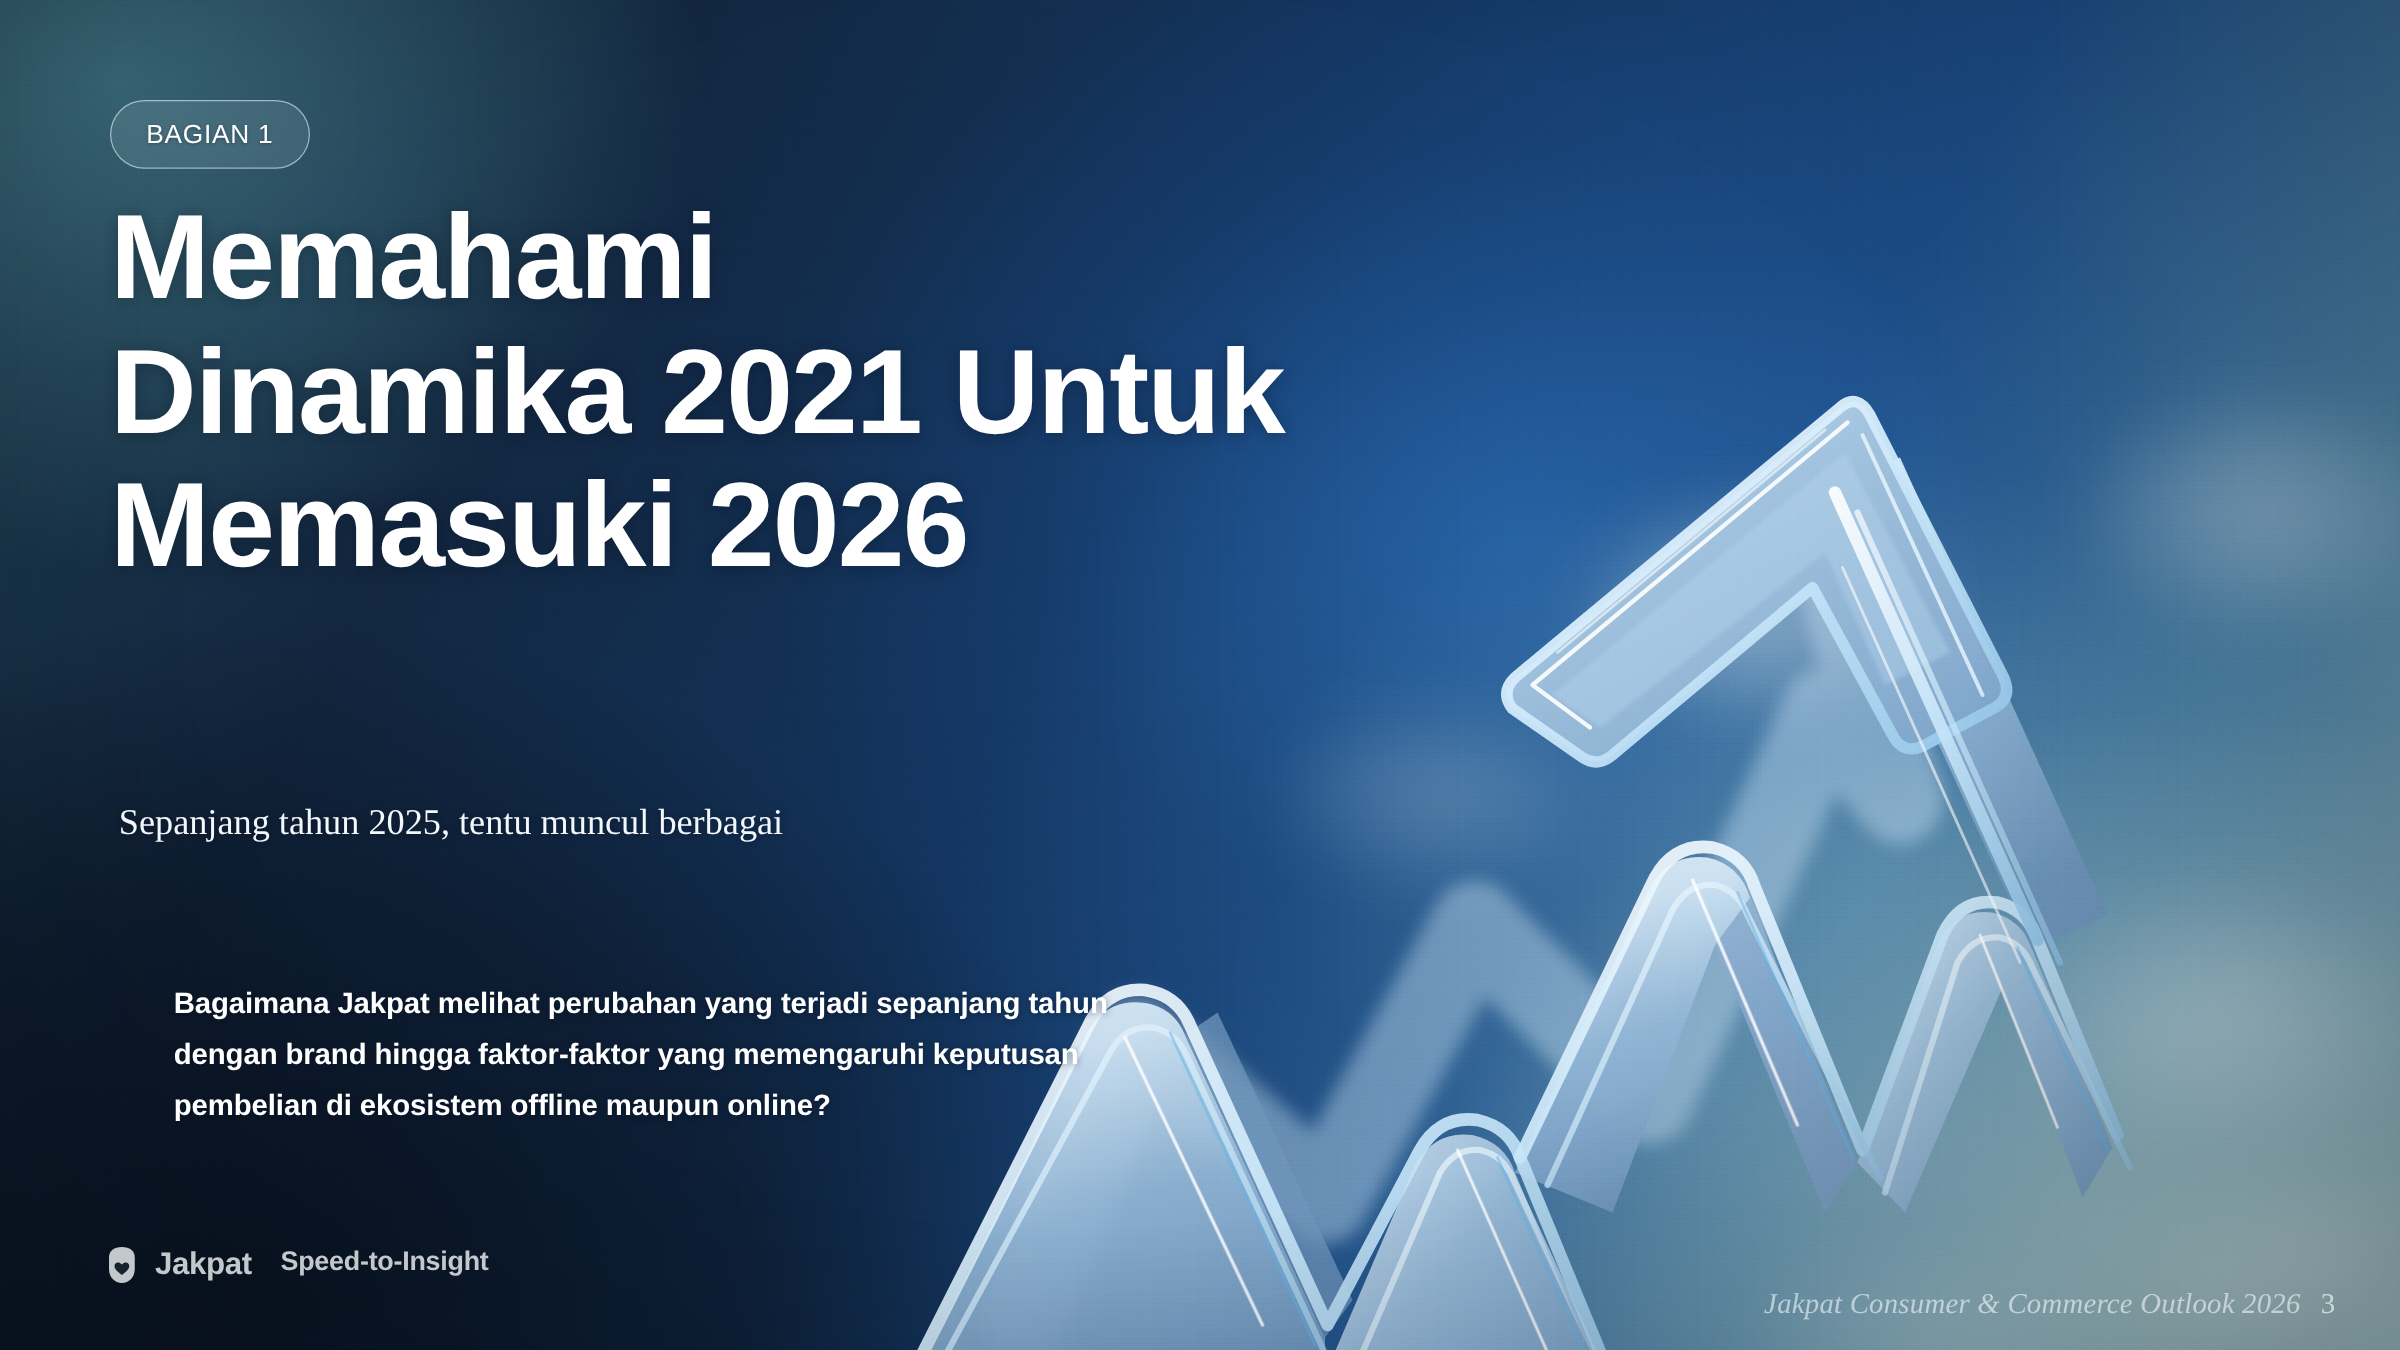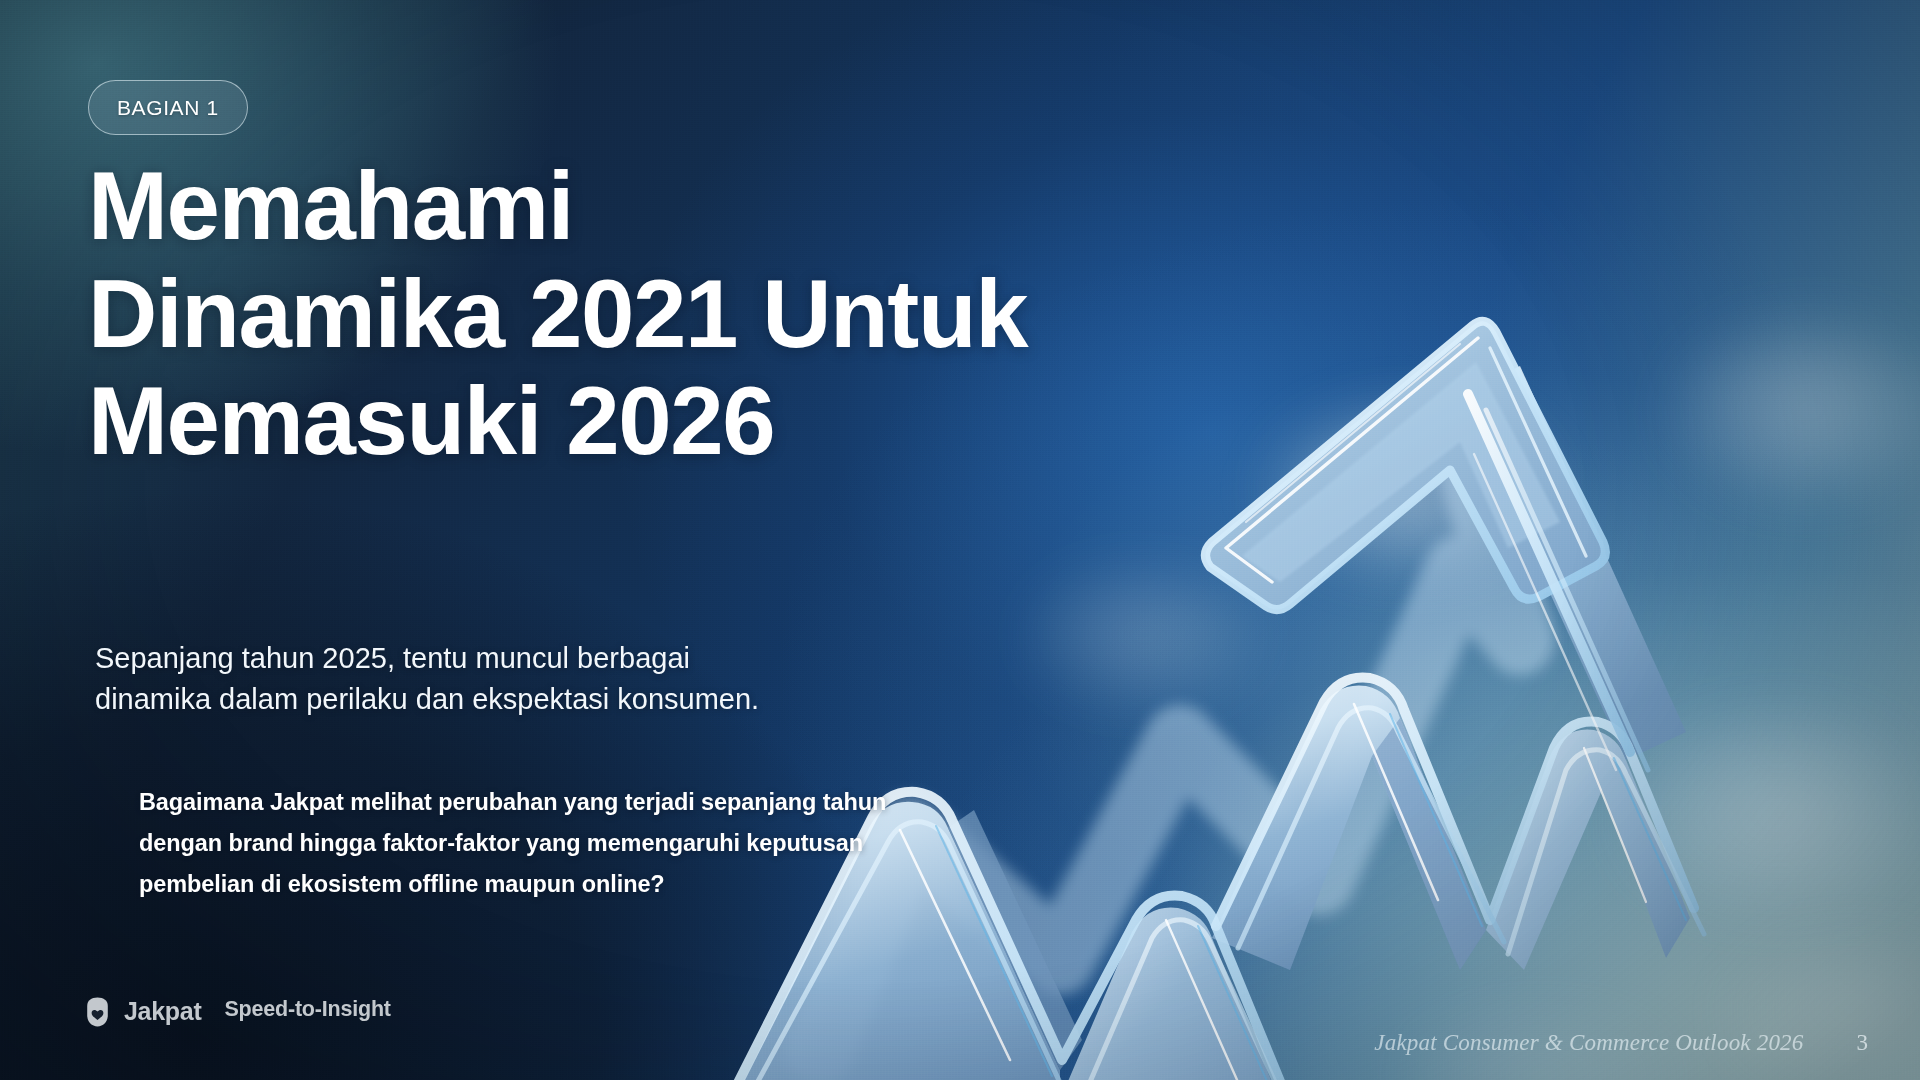--- a/index.html
+++ b/index.html
@@ -69,20 +69,21 @@
     font-size:96px; line-height:1.12; font-weight:700;
     letter-spacing:-1.4px;
     text-shadow:0 2px 14px rgba(4,16,30,.34);
   }
   .headline .hl-line { display:block; white-space:nowrap; }
 
   .lead {
     position:absolute; left:95px; top:638px; width:760px;
     color:#f2f7fb; font-size:29px; line-height:1.42; font-weight:400;
     text-shadow:0 1px 6px rgba(4,16,30,.42);
+    font-family:Liberation Serif, serif;
   }
   .lead span { display:block; white-space:nowrap; }
 
   .question {
     position:absolute; left:95px; top:782px; width:760px;
     color:#ffffff; font-size:23.5px; line-height:1.74; font-weight:700;
     letter-spacing:-.1px;
     text-shadow:0 1px 6px rgba(4,16,30,.45);
   }
   .question span { display:block; white-space:nowrap;margin-left:44px; }
@@ -90,21 +91,21 @@
   
   .brand { position:absolute; left:84px; top:997px; display:flex; align-items:flex-start; gap:13px; }
   .brand .owl { width:27px; height:30px; display:block; }
   .brand .wordmark {
     color:#c3c8cd; font-size:25px; font-weight:700; letter-spacing:-.3px;
   }
   .brand .tagline {
     color:#c3c8cd; font-size:21.5px; font-weight:700; letter-spacing:-.2px; margin-left:10px;
   }
 
-  .doc-footer { position:absolute; right:52px; top:1030px; display:flex; align-items:baseline; gap:53px; }
+  .doc-footer { position:absolute; right:52px; top:1030px; display:flex; align-items:baseline; gap:16px; }
   .doc-footer .doc-title {
     font-family:"Liberation Serif", serif; font-style:italic;
     font-size:23px; color:rgba(238,245,248,0.62); letter-spacing:.2px; white-space:nowrap;
   }
   .doc-footer .page-num {
     font-family:"Liberation Serif", serif;
     font-size:23px; color:rgba(238,245,248,0.70);
   }
 </style>
 </head>
@@ -249,21 +250,20 @@
     </div>
 
     <h1 class="headline">
       <span class="hl-line">Memahami</span>
       <span class="hl-line">Dinamika 2021 Untuk</span>
       <span class="hl-line">Memasuki 2026</span>
     </h1>
 
     <p class="lead">
       <span>Sepanjang tahun 2025, tentu muncul berbagai</span>
-      <span>dinamika dalam perilaku dan ekspektasi konsumen.</span>
     </p>
 
     <p class="question">
       <span>Bagaimana Jakpat melihat perubahan yang terjadi sepanjang tahun</span>
       <span>dengan brand hingga faktor-faktor yang memengaruhi keputusan</span>
       <span>pembelian di ekosistem offline maupun online?</span>
     </p>
 
   </div>
 

